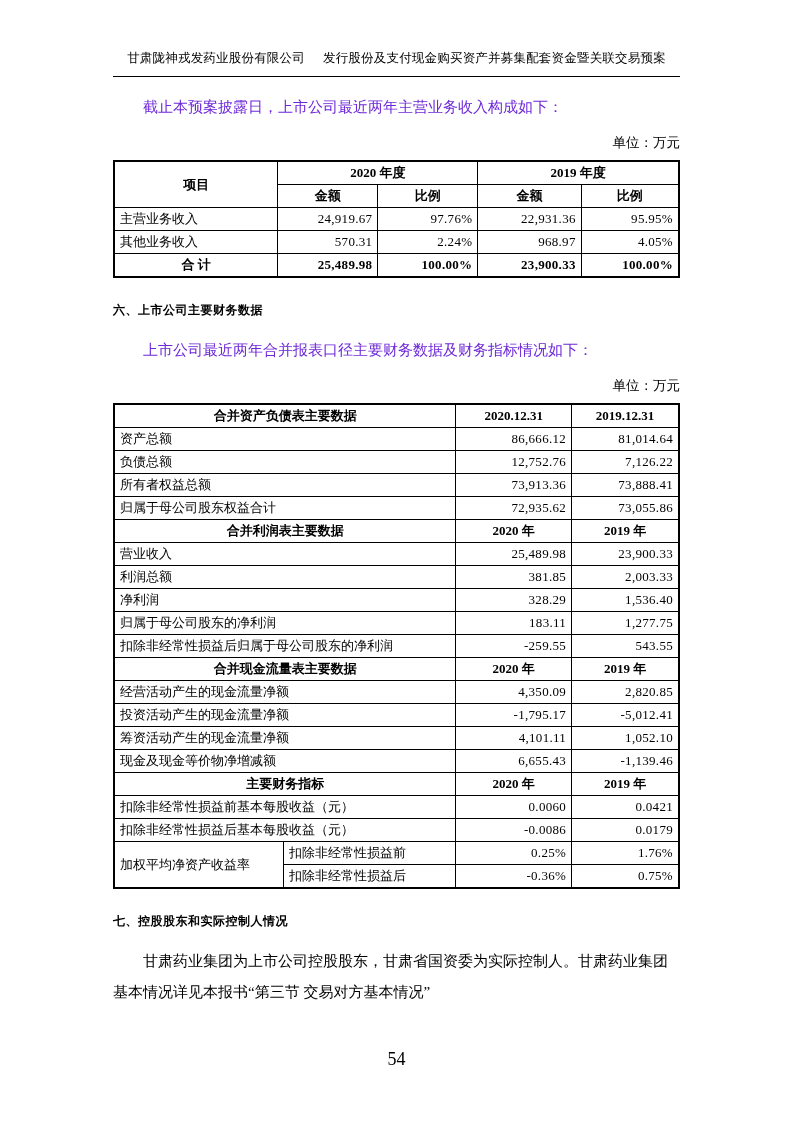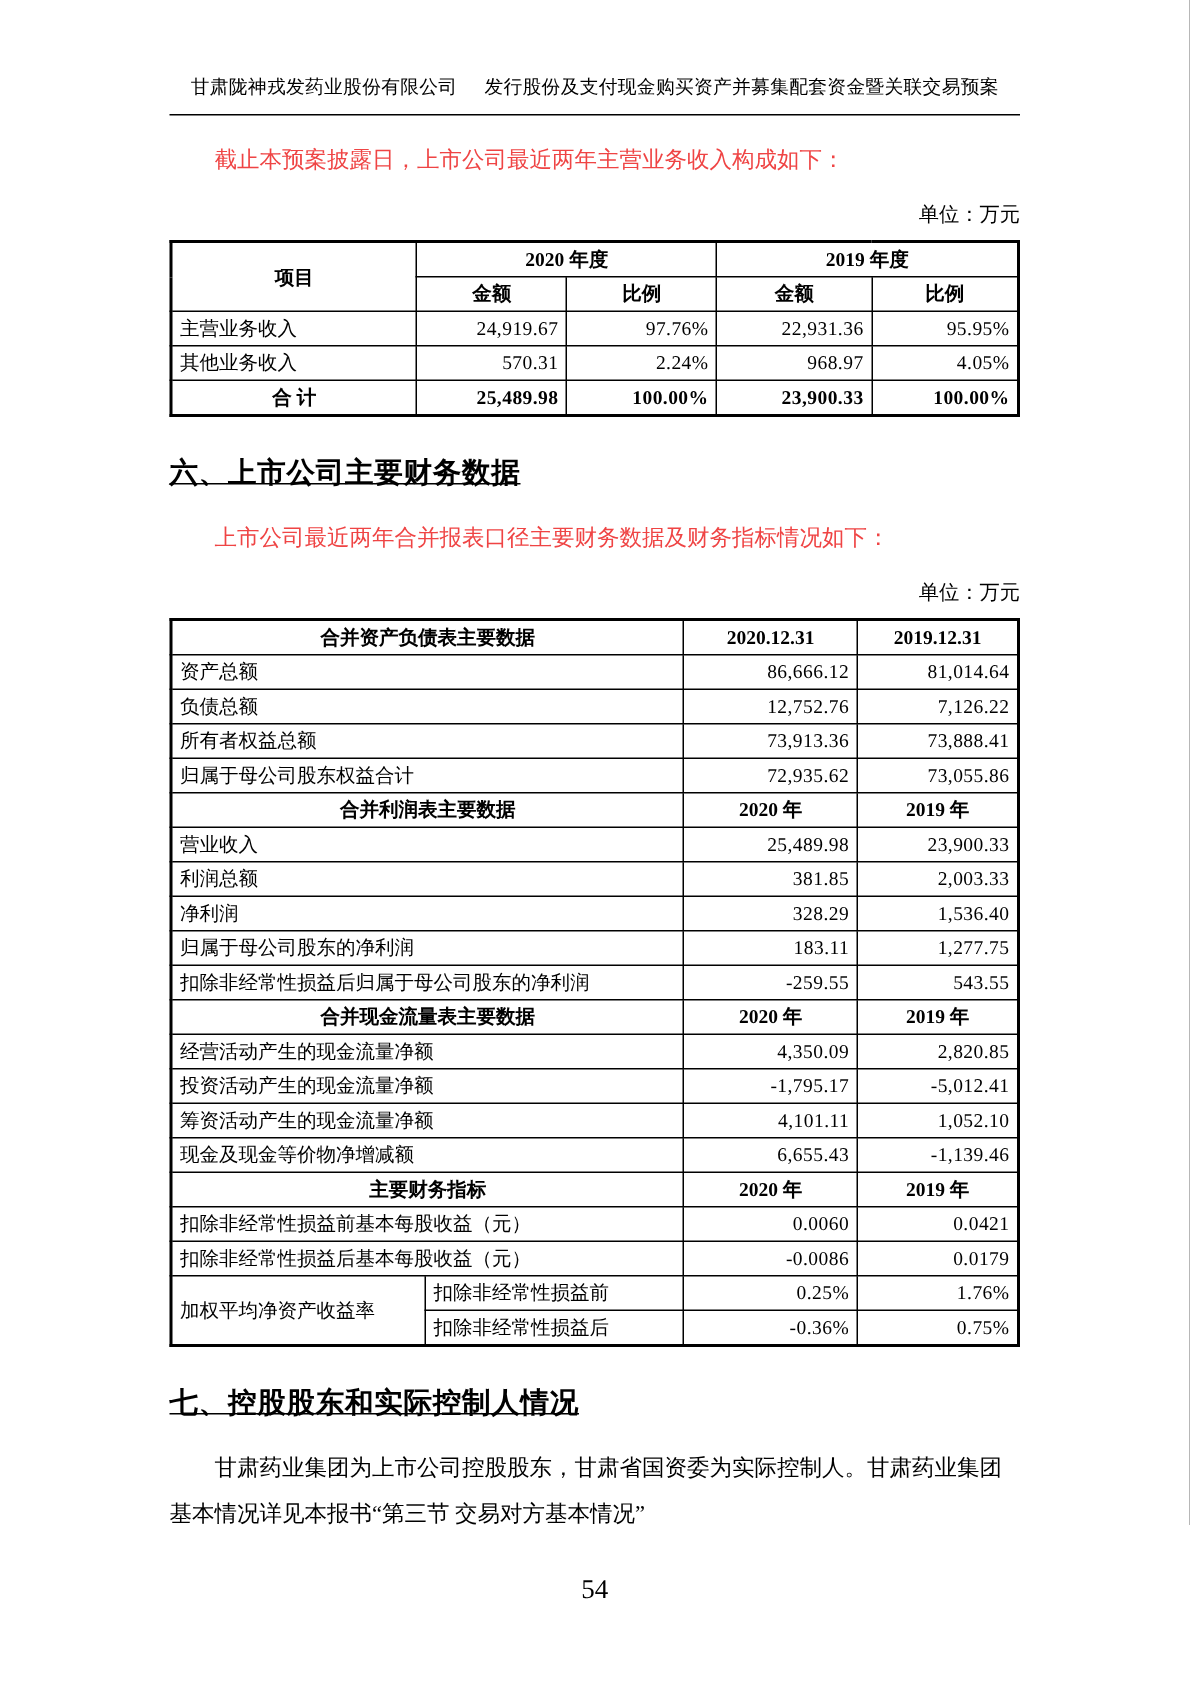--- a/index.html
+++ b/index.html
@@ -46,35 +46,34 @@
     position: absolute;
     top: 92px;
     left: 113px;
     width: 567px;
   }
   p.para {
     margin: 0 0 0 0;
     font-size: 15px;
     line-height: 30px;
     text-indent: 30px;
-    color: #ef4444;
+    color: #6d28d9;
   }
   .unit-line {
     text-align: right;
     font-size: 13.5px;
     line-height: 26px;
     margin-top: 8px;
     margin-bottom: 4px;
   }
   h2.section {
-    font-size: 19px;
+    font-size: 12px;
     font-weight: bold;
     margin: 24px 0 16px 0;
     letter-spacing: 0.5px;
-    text-decoration: underline;
   }
   table {
     border-collapse: collapse;
     width: 100%;
     font-size: 13px;
     table-layout: fixed;
     padding-left: 20px;
   }
   table td, table th {
     border: 1px solid #000;

